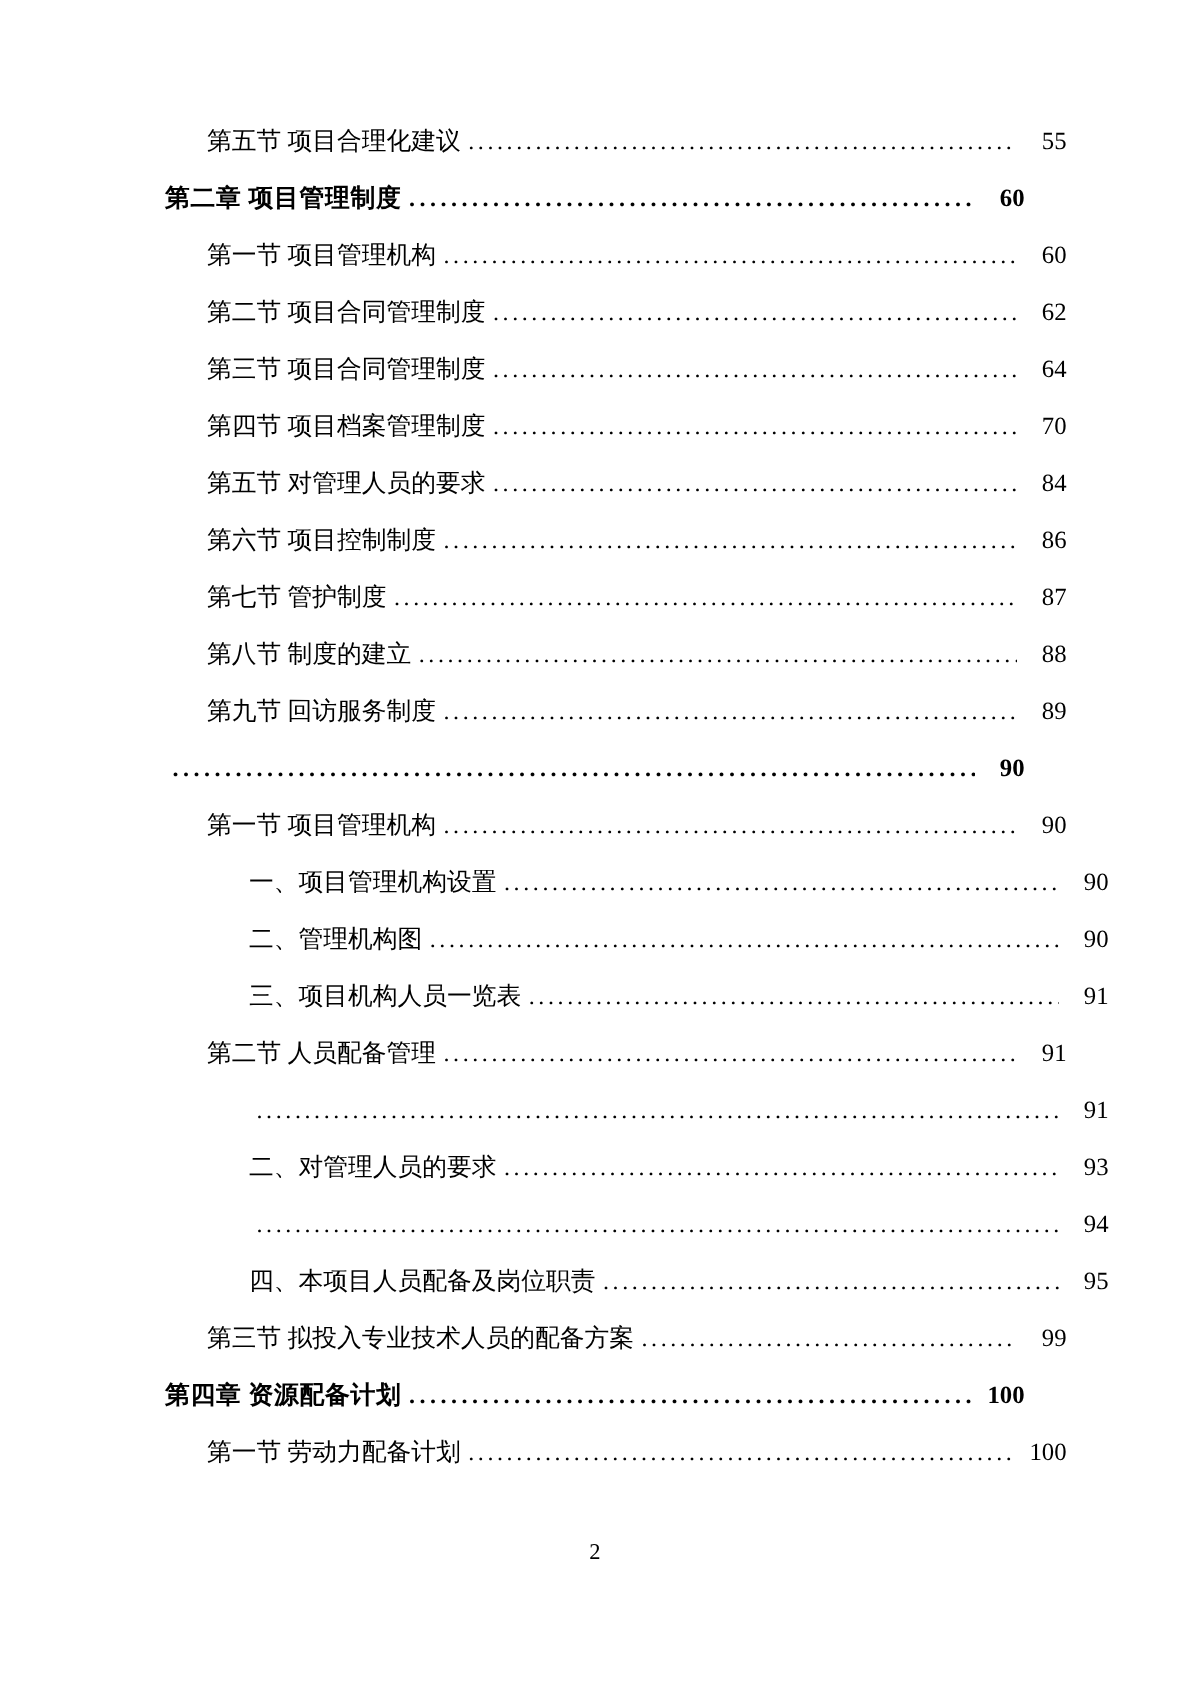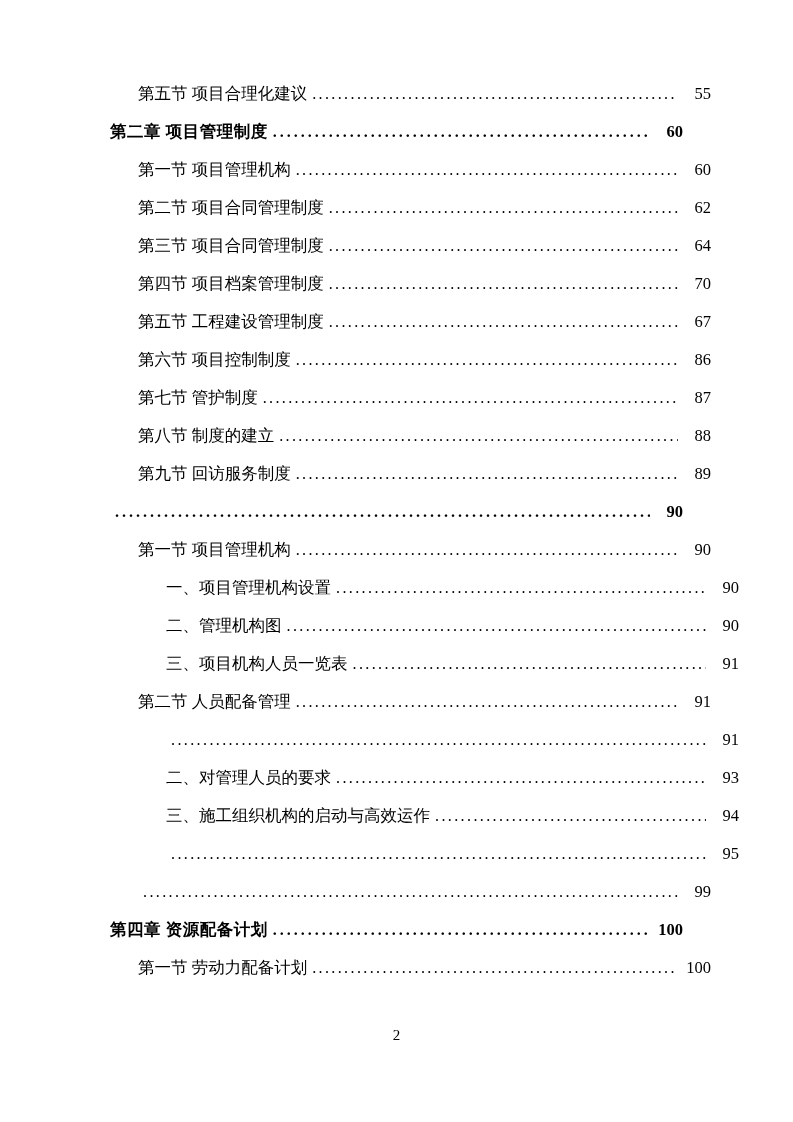--- a/index.html
+++ b/index.html
@@ -102,23 +102,23 @@
         <span class="label">第三节  项目合同管理制度</span>
         <span class="leader">........................................................................................................................</span>
         <span class="pageno">64</span>
       </li>
       <li class="toc-entry lvl-section">
         <span class="label">第四节  项目档案管理制度</span>
         <span class="leader">........................................................................................................................</span>
         <span class="pageno">70</span>
       </li>
       <li class="toc-entry lvl-section">
-        <span class="label">第五节  工程建设管理制度</span>
-        <span class="leader">........................................................................................................................</span>
-        <span class="pageno">67</span>
+        <span class="label">第五节  对管理人员的要求</span>
+        <span class="leader">........................................................................................................................</span>
+        <span class="pageno">84</span>
       </li>
       <li class="toc-entry lvl-section">
         <span class="label">第六节  项目控制制度</span>
         <span class="leader">........................................................................................................................</span>
         <span class="pageno">86</span>
       </li>
       <li class="toc-entry lvl-section">
         <span class="label">第七节  管护制度</span>
         <span class="leader">........................................................................................................................</span>
         <span class="pageno">87</span>
@@ -165,29 +165,30 @@
       <li class="toc-entry lvl-sub">
         <span class="leader">........................................................................................................................</span>
         <span class="pageno">91</span>
       </li>
       <li class="toc-entry lvl-sub">
         <span class="label">二、对管理人员的要求</span>
         <span class="leader">........................................................................................................................</span>
         <span class="pageno">93</span>
       </li>
       <li class="toc-entry lvl-sub">
-        <span class="label">三、施工组织机构的启动与高效运作</span>
         <span class="leader">........................................................................................................................</span>
         <span class="pageno">94</span>
       </li>
       <li class="toc-entry lvl-sub">
+        <span class="label">四、本项目人员配备及岗位职责</span>
         <span class="leader">........................................................................................................................</span>
         <span class="pageno">95</span>
       </li>
       <li class="toc-entry lvl-section">
+        <span class="label">第三节  拟投入专业技术人员的配备方案</span>
         <span class="leader">........................................................................................................................</span>
         <span class="pageno">99</span>
       </li>
       <li class="toc-entry lvl-chapter">
         <span class="label">第四章  资源配备计划</span>
         <span class="leader">........................................................................................................................</span>
         <span class="pageno">100</span>
       </li>
       <li class="toc-entry lvl-section">
         <span class="label">第一节  劳动力配备计划</span>

